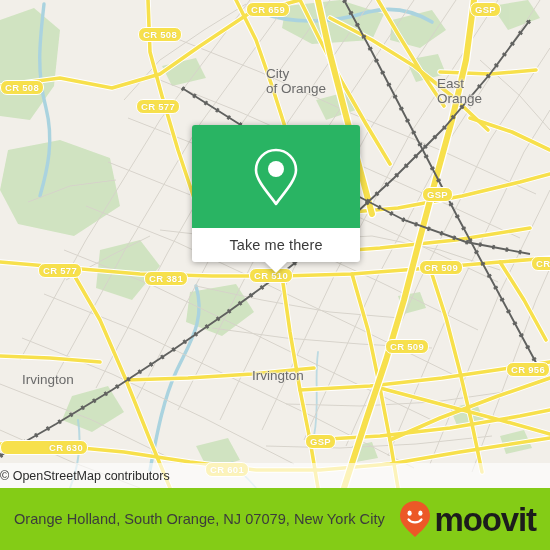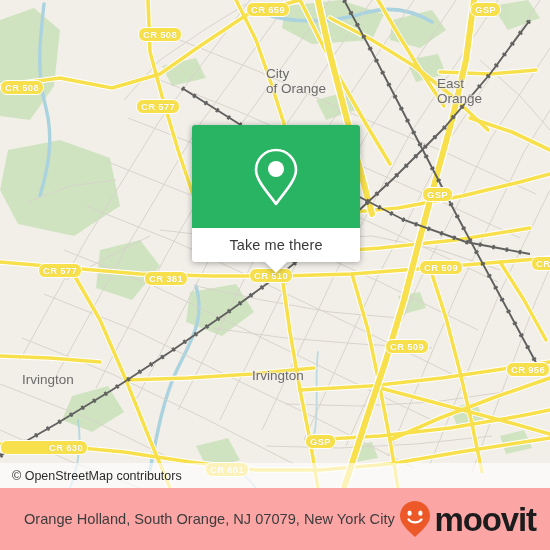--- a/index.html
+++ b/index.html
@@ -117,37 +117,36 @@
     position: absolute;
     left: 0;
     bottom: 0;
     width: 550px;
     height: 25px;
     background: rgba(255,255,255,0.62);
     display: flex;
     align-items: center;
   }
   #attribution-text {
-    padding-left: 12px;
     font-size: 12.5px;
     color: #2b2b2b;
   }
 
   
   #footer {
     position: absolute;
     left: 0;
     top: 488px;
     width: 550px;
     height: 62px;
-    background: #fca5a5;
+    background: #84cc16;
     display: flex;
     align-items: center;
     box-sizing: border-box;
-    padding: 0 14px 0 24px;
+    padding: 0 14px 0 14px;
   }
   #footer-address {
     flex: 1 1 auto;
     color: #3c3c3c;
     font-size: 14.6px;
     line-height: 19px;
     max-width: 395px;
   }
   #footer-brand {
     flex: 0 0 auto;

